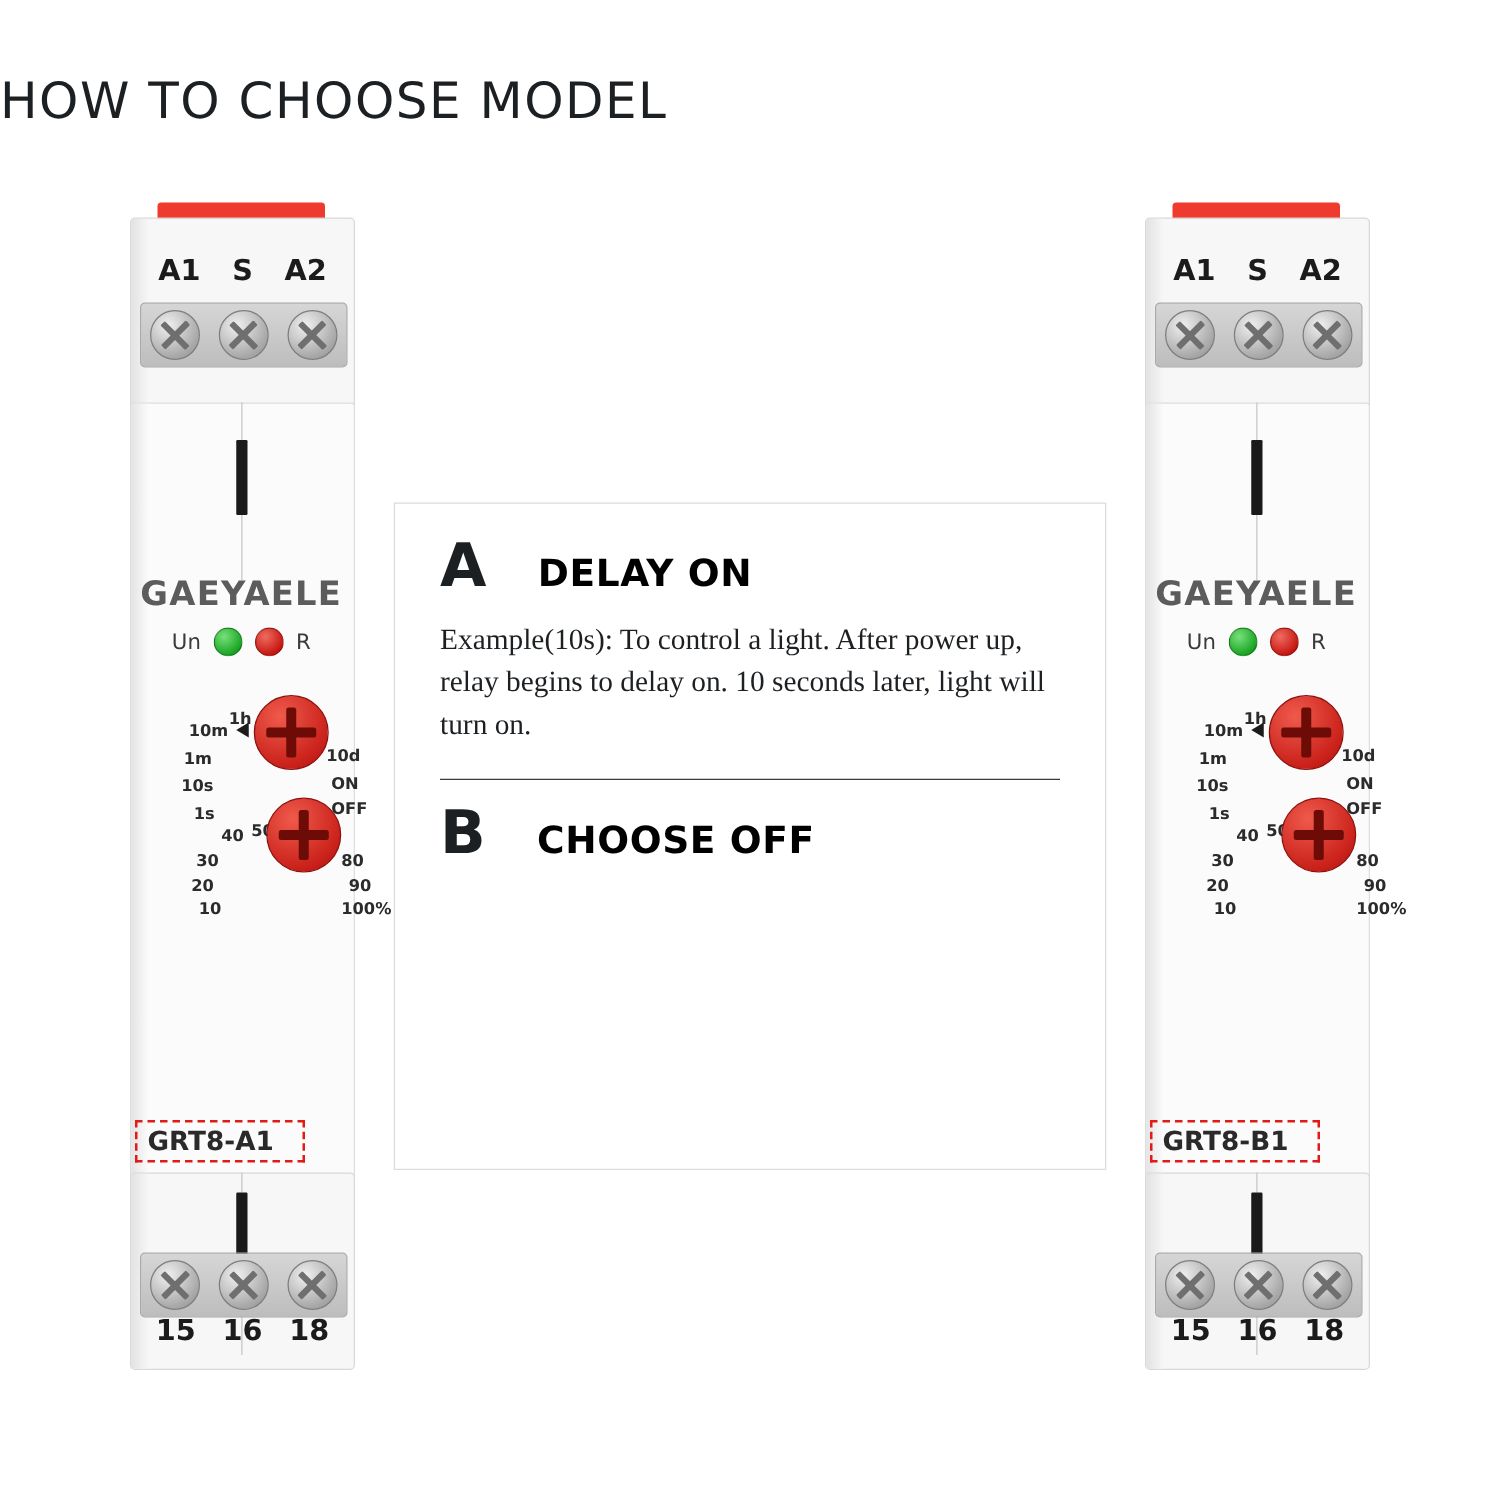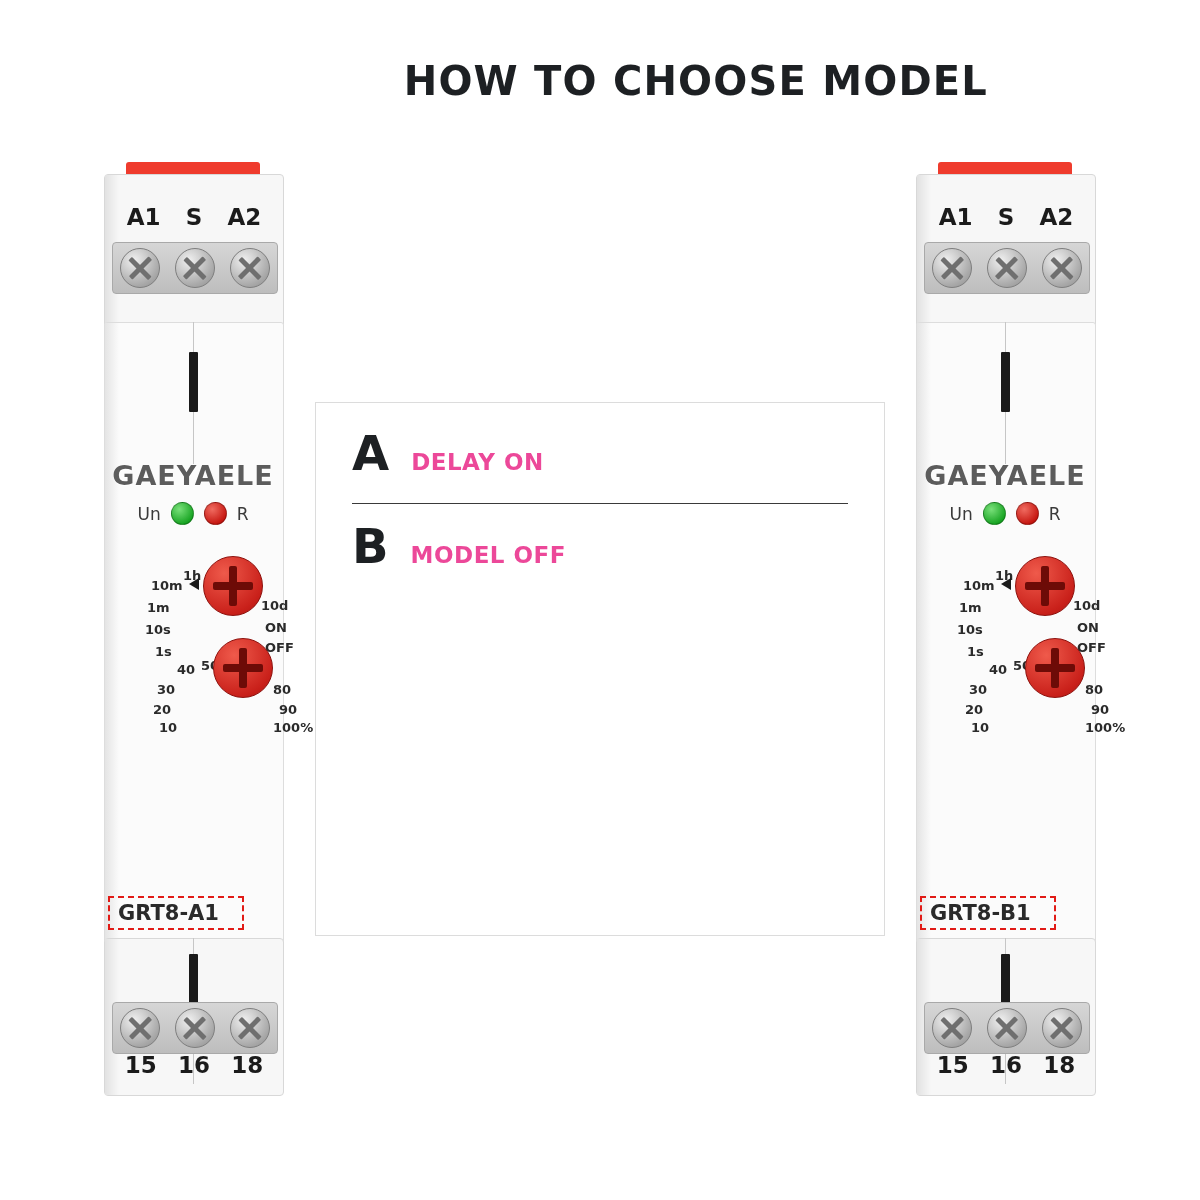--- a/index.html
+++ b/index.html
@@ -14,23 +14,23 @@
     font-family: "Liberation Sans", sans-serif;
     overflow: hidden;
   }
 
   
   .page-title {
     position: absolute;
     top: 58px;
     left: 0;
     width: 988px;
-    text-align: right;
+    text-align: left;
     font-size: 40px;
-    font-weight: bold;
+    font-weight: normal;
     letter-spacing: 1.2px;
     color: #1d2023;
     font-family: "DejaVu Sans", sans-serif;
   }
 
   
   .device {
     position: absolute;
     width: 186px;
     height: 940px;
@@ -293,25 +293,26 @@
     gap: 22px;
   }
   .sec-letter {
     font-size: 48px;
     font-weight: bold;
     color: #1d2023;
     line-height: 1;
     font-family: "DejaVu Sans", sans-serif;
   }
   .sec-title {
-    font-size: 23px;
+    font-size: 30px;
     font-weight: bold;
-    color: #ec4899;
+    color: #000000;
     letter-spacing: .5px;
     font-family: "DejaVu Sans", sans-serif;
+    margin-left: 19px;
   }
   .sec-body {
     margin-top: 18px;
     font-size: 23.5px;
     line-height: 1.45;
     color: #1d2023;
     font-family: "Liberation Serif", serif;
   }
   .divider {
     margin: 26px 0 18px 0;
@@ -490,20 +491,21 @@
     <span>16</span>
     <span>18</span>
   </div>
 </div>
 
 <div class="info-card">
   <div class="sec-head">
     <span class="sec-letter">A</span>
     <span class="sec-title">DELAY ON</span>
   </div>
+  <div class="sec-body">Example(10s): To control a light. After power up, relay begins to delay on. 10 seconds later, light will turn on.</div>
 
   <div class="divider"></div>
 
   <div class="sec-head">
     <span class="sec-letter">B</span>
-    <span class="sec-title">MODEL OFF</span>
+    <span class="sec-title">CHOOSE OFF</span>
   </div>
 </div>
 
 </body></html>

